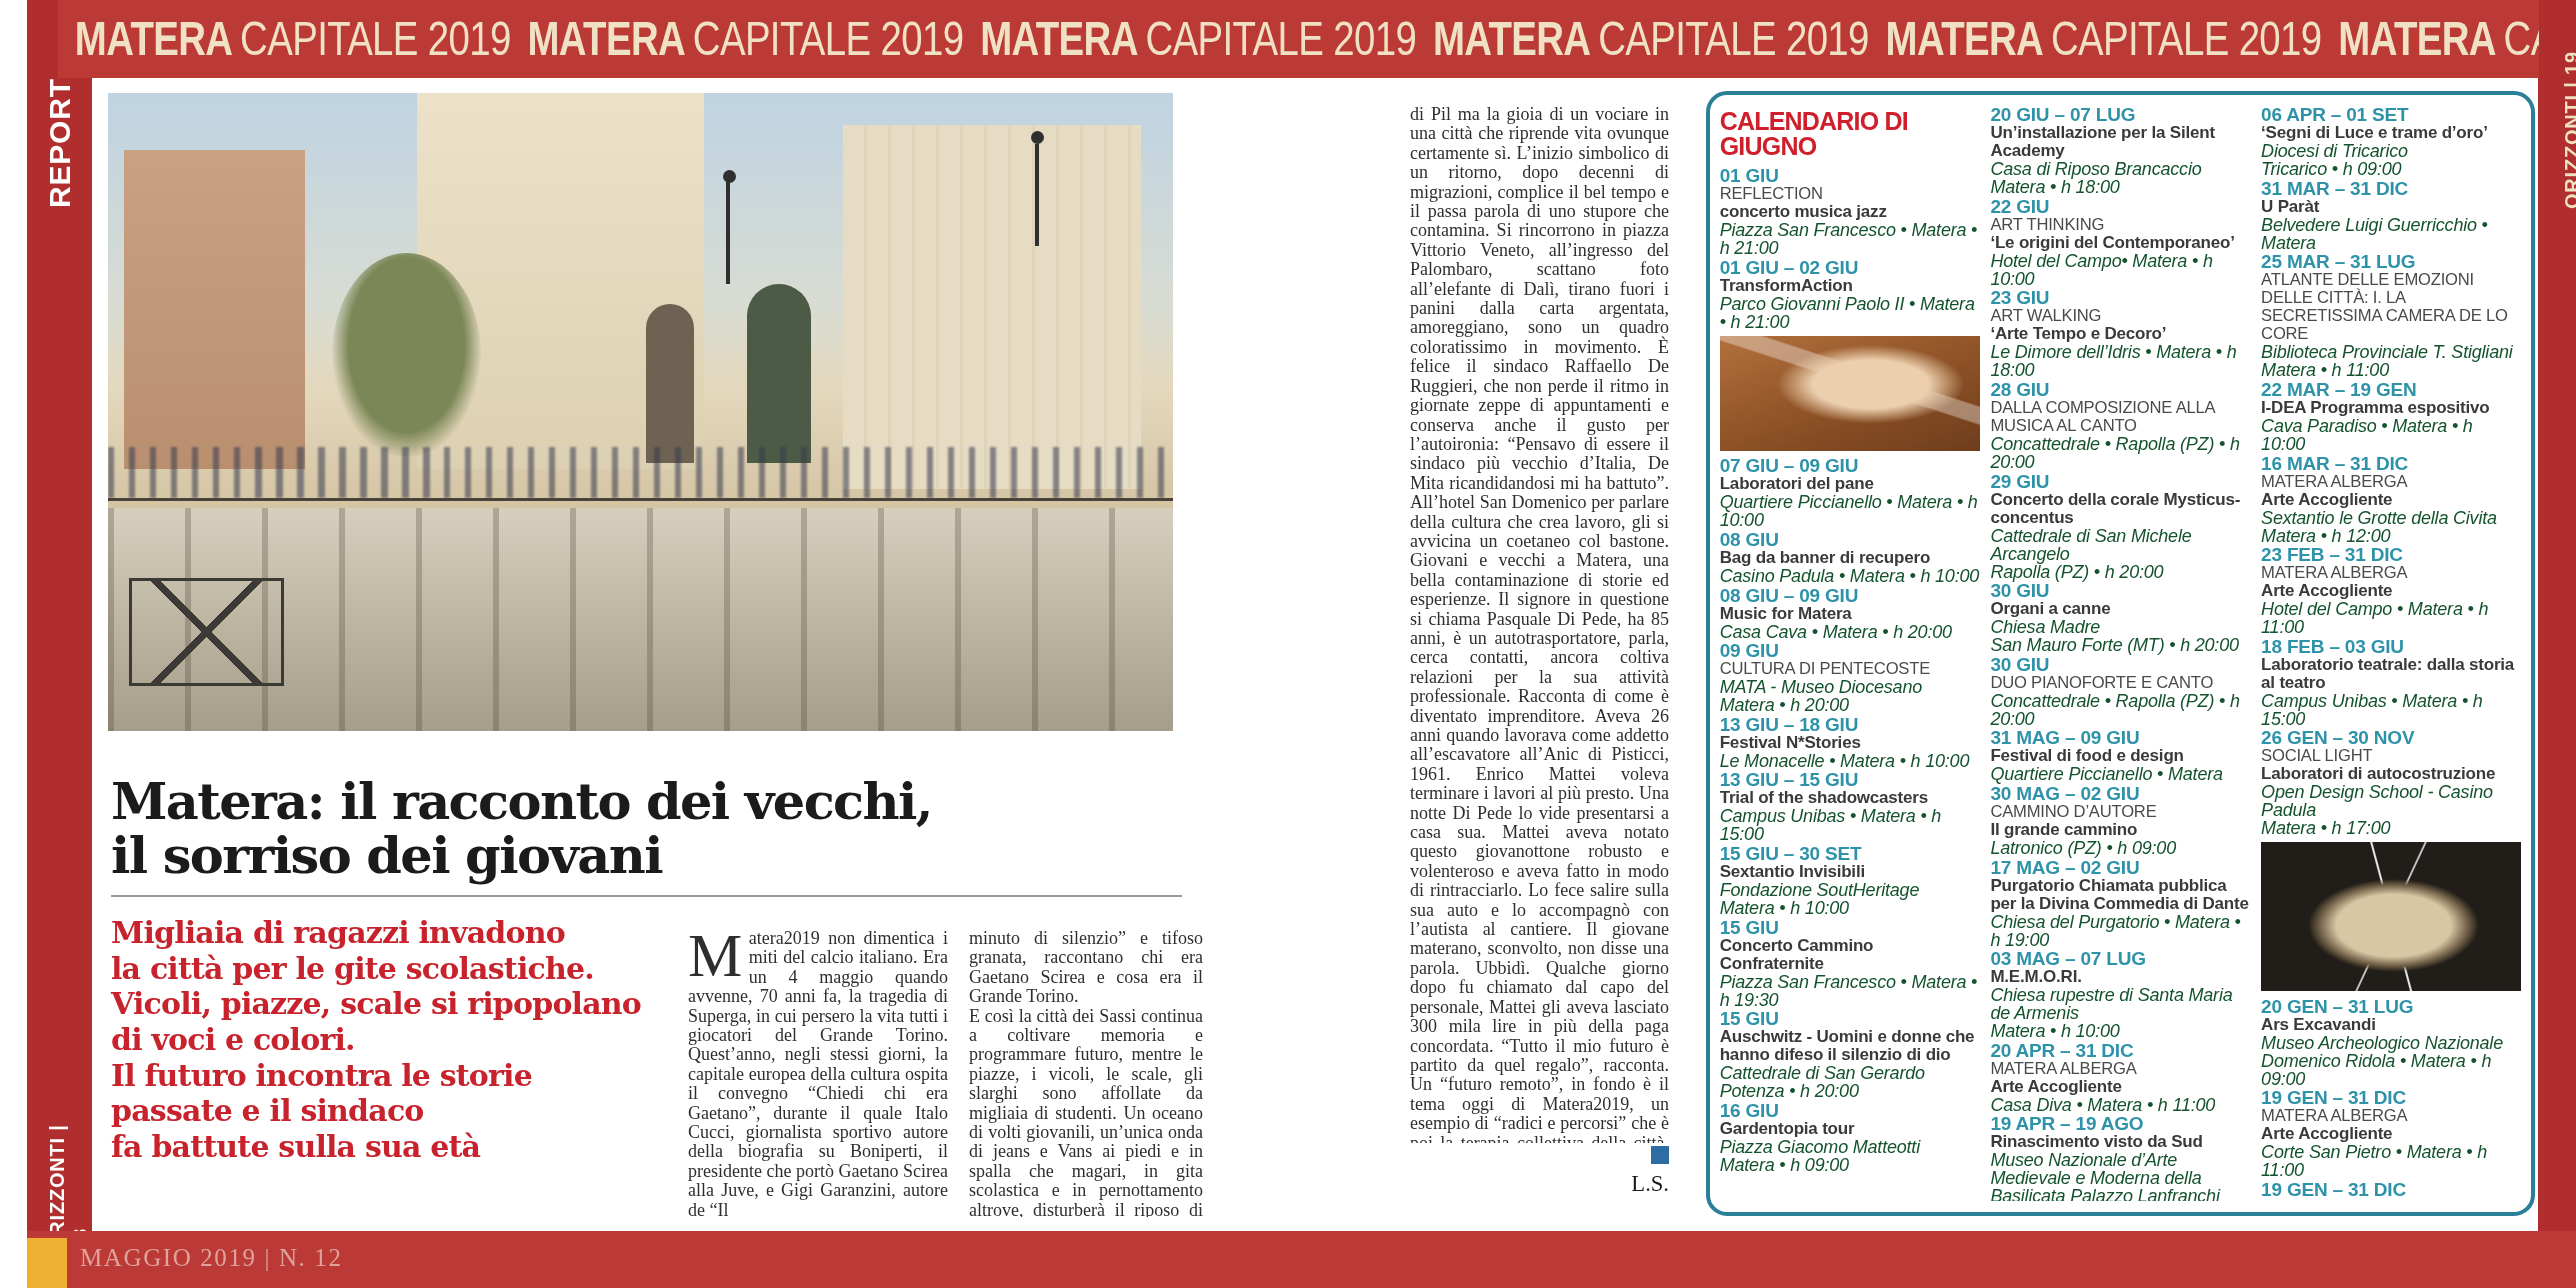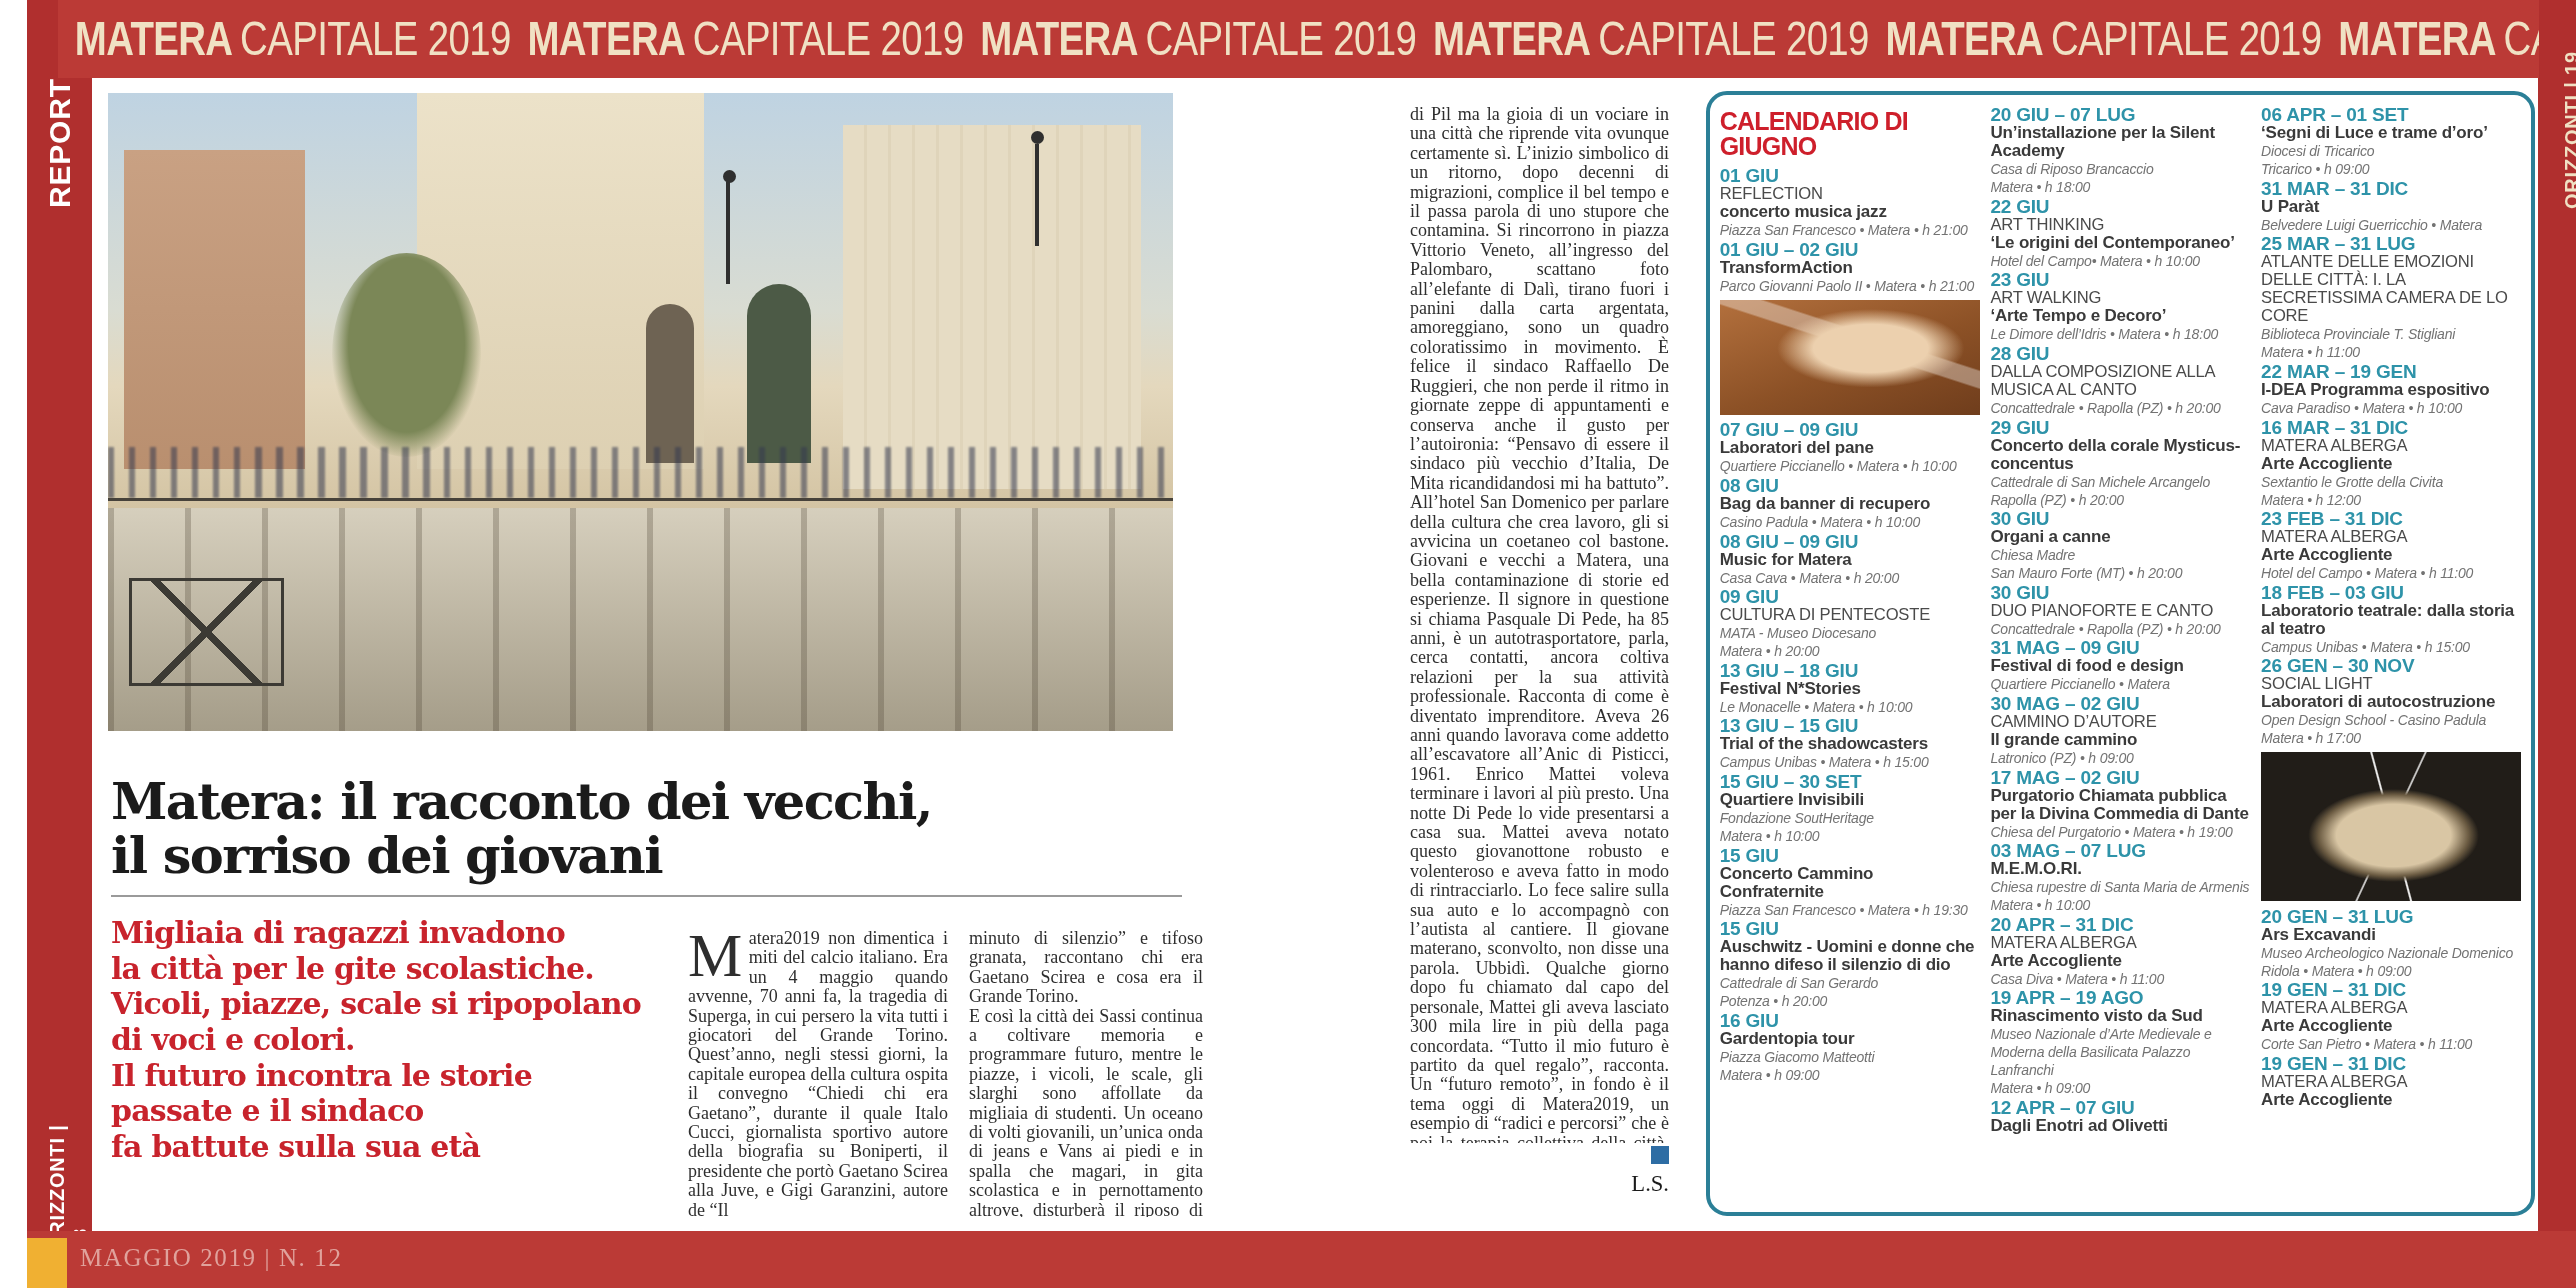--- a/index.html
+++ b/index.html
@@ -72,21 +72,21 @@
   .calbox{position:absolute;left:1679px;top:91px;width:829px;height:1125px;box-sizing:border-box;
       border:4px solid var(--calendar-border,#2b7f97);border-radius:21px;background:#fff;
       padding:11.3px 9.7px;display:flex;gap:10.5px;}
   .cal-col{width:263px;overflow:hidden;}
   .cal-title{color:var(--calendar-red,#ce1f2b);font-weight:bold;font-size:25px;letter-spacing:-0.8px;
       margin:3.2px 0 8px 0;line-height:1;}
   .event{margin-bottom:1.6px;letter-spacing:-0.2px;}
   .e-date{color:var(--teal,#2e93a9);font-weight:bold;font-size:19px;line-height:18px;}
   .e-pre{color:#4a4a4a;font-size:16.6px;line-height:18px;}
   .e-title{color:#3a3a3a;font-weight:bold;font-size:17px;line-height:18px;}
-  .e-venue{color:#737373;font-style:italic;font-size:14px;line-height:18px;}
+  .e-venue{color:#14532d;font-style:italic;font-size:18px;line-height:18px;}
   .cal-photo{width:100%;margin:4.8px 0 6.5px 0;}
   .dough-photo{height:115px;
       background:
         radial-gradient(58% 55% at 58% 42%,#ecd0ae 0 38%,rgba(0,0,0,0) 62%),
         linear-gradient(18deg,rgba(0,0,0,0) 55%,rgba(255,255,255,.35) 56% 64%,rgba(0,0,0,0) 65%),
         linear-gradient(160deg,#b3703d,#8c5126 55%,#6f3d1c);}
   .stone-photo{height:149px;
       background:
         radial-gradient(40% 38% at 51% 56%,#d9c6a4 0 55%,#6b5b42 72%,rgba(0,0,0,0) 82%),
         linear-gradient(75deg,rgba(0,0,0,0) 49.5%,rgba(255,255,255,.9) 49.9% 50.2%,rgba(0,0,0,0) 50.6%),
@@ -202,21 +202,21 @@
           <div class="e-title">Festival N*Stories</div>
           <div class="e-venue">Le Monacelle • Matera • h 10:00</div>
         </div>
         <div class="event">
           <div class="e-date">13 GIU – 15 GIU</div>
           <div class="e-title">Trial of the shadowcasters</div>
           <div class="e-venue">Campus Unibas • Matera • h 15:00</div>
         </div>
         <div class="event">
           <div class="e-date">15 GIU – 30 SET</div>
-          <div class="e-title">Quartiere Invisibili</div>
+          <div class="e-title">Sextantio Invisibili</div>
           <div class="e-venue">Fondazione SoutHeritage</div>
           <div class="e-venue">Matera • h 10:00</div>
         </div>
         <div class="event">
           <div class="e-date">15 GIU</div>
           <div class="e-title">Concerto Cammino Confraternite</div>
           <div class="e-venue">Piazza San Francesco • Matera • h 19:30</div>
         </div>
         <div class="event">
           <div class="e-date">15 GIU</div>

